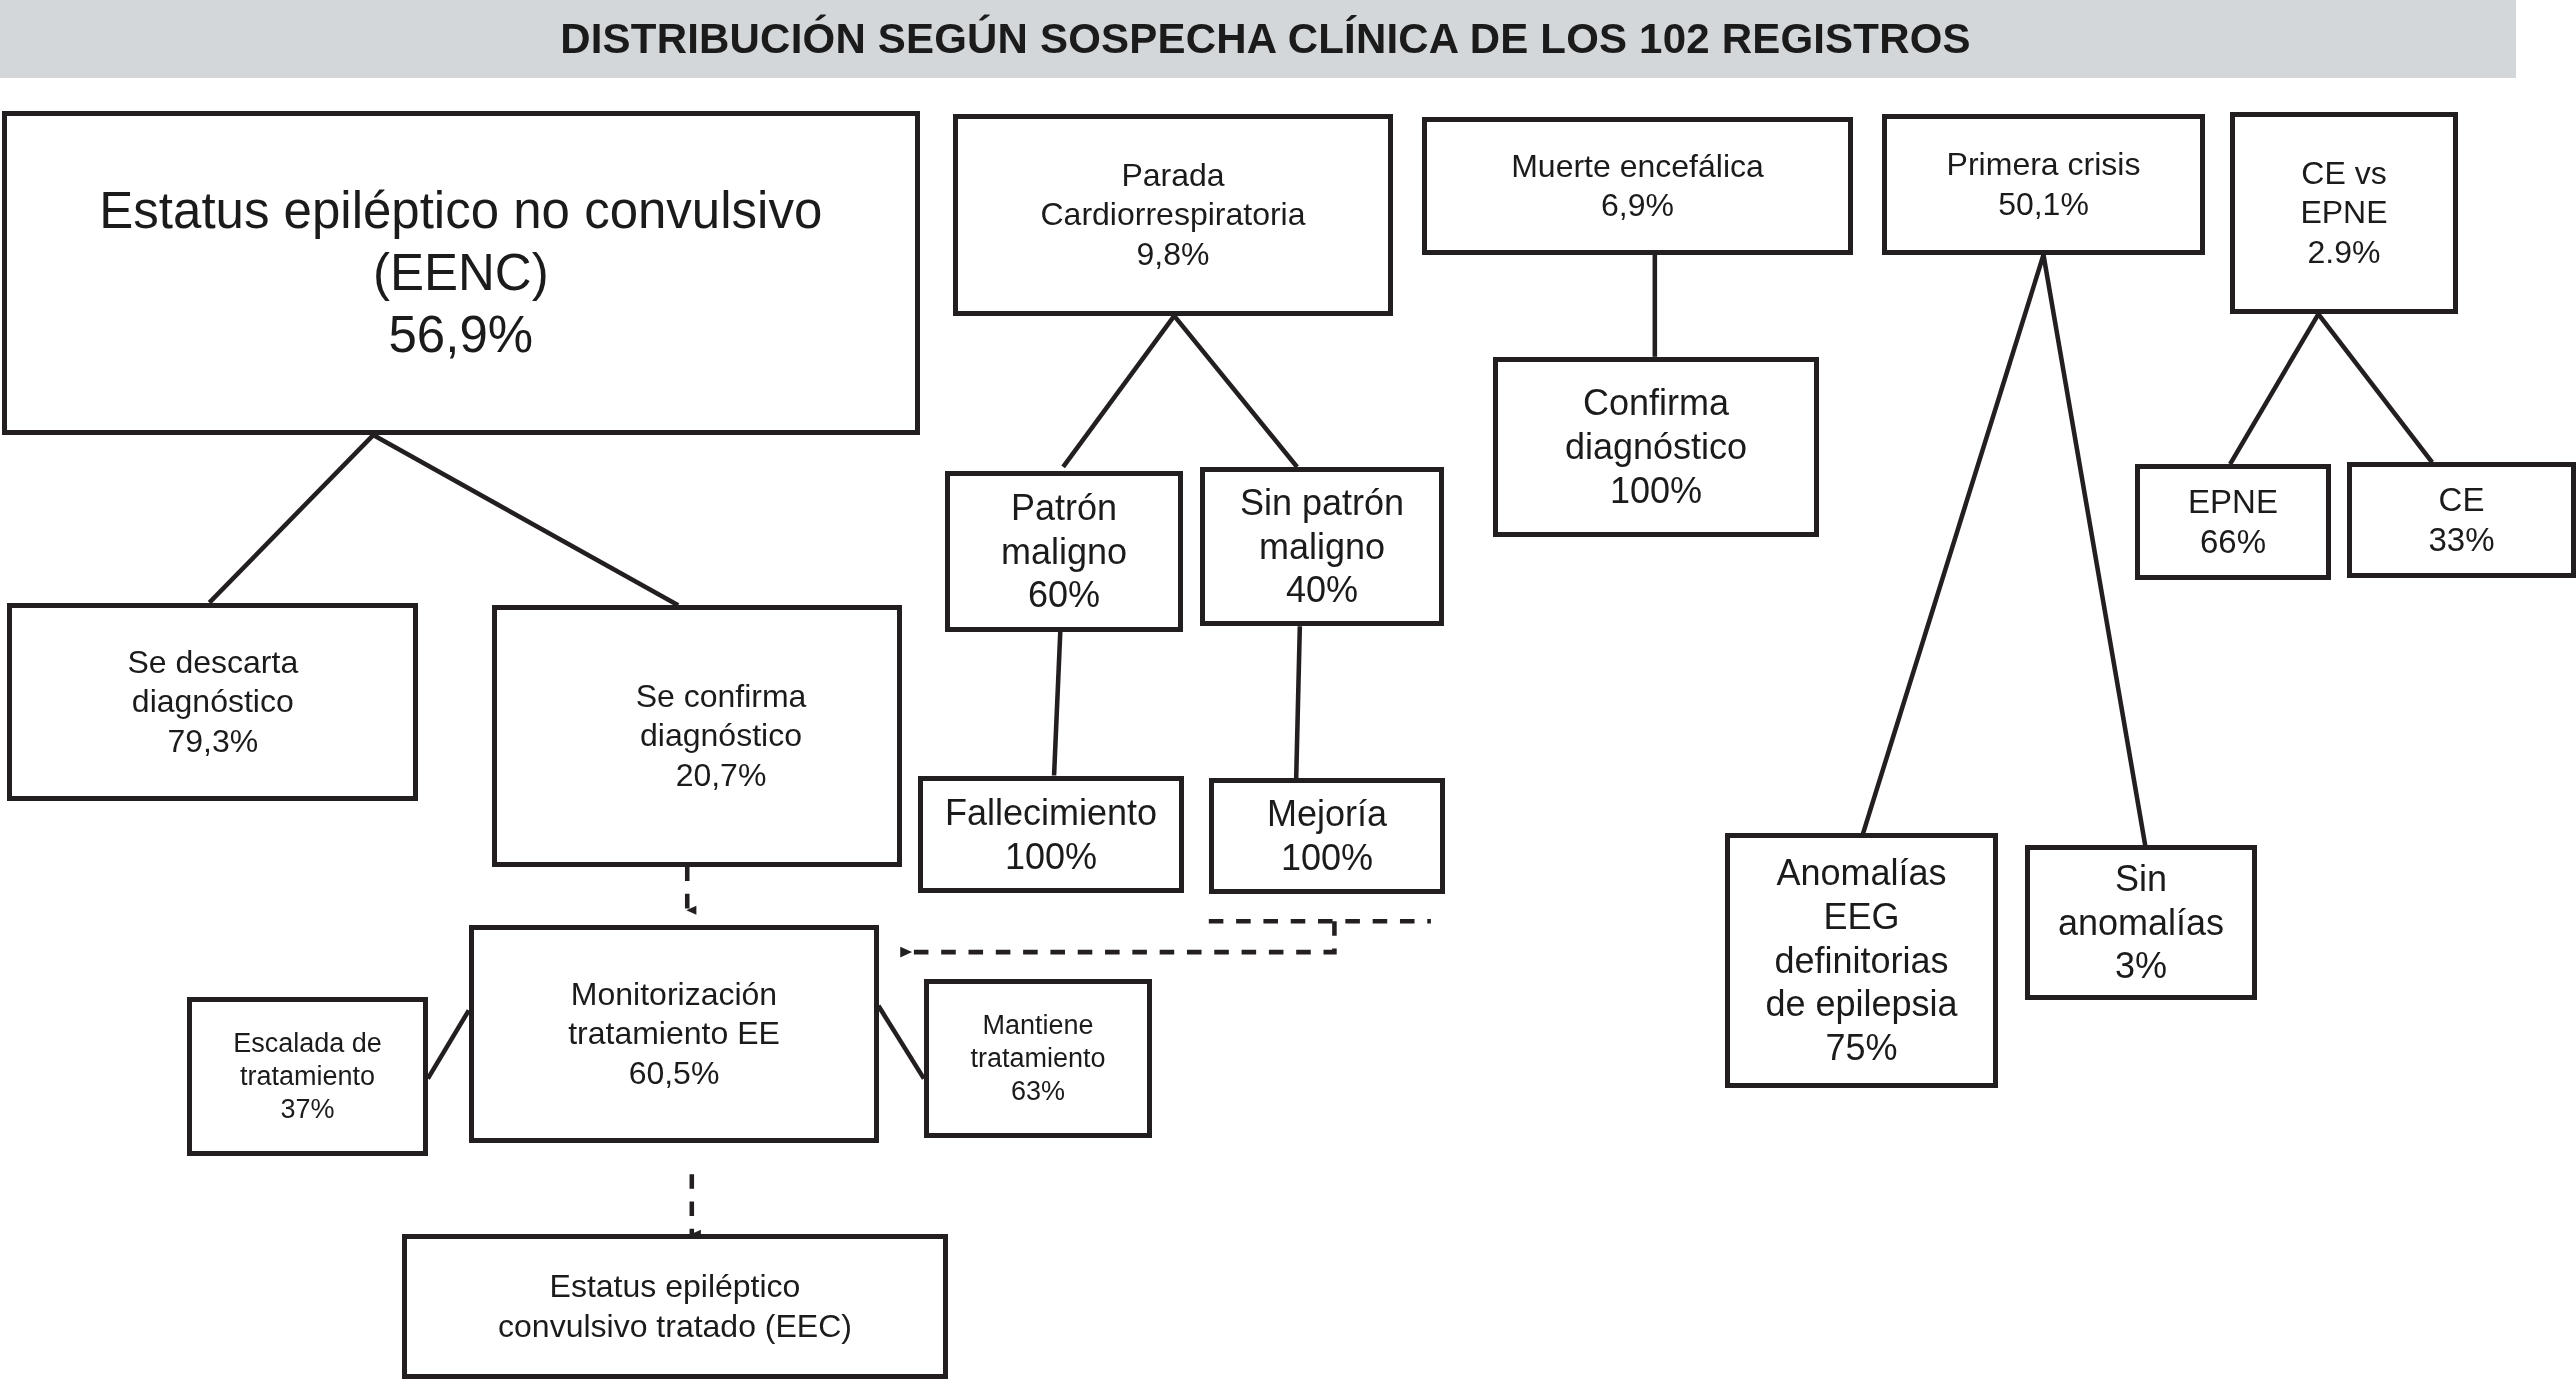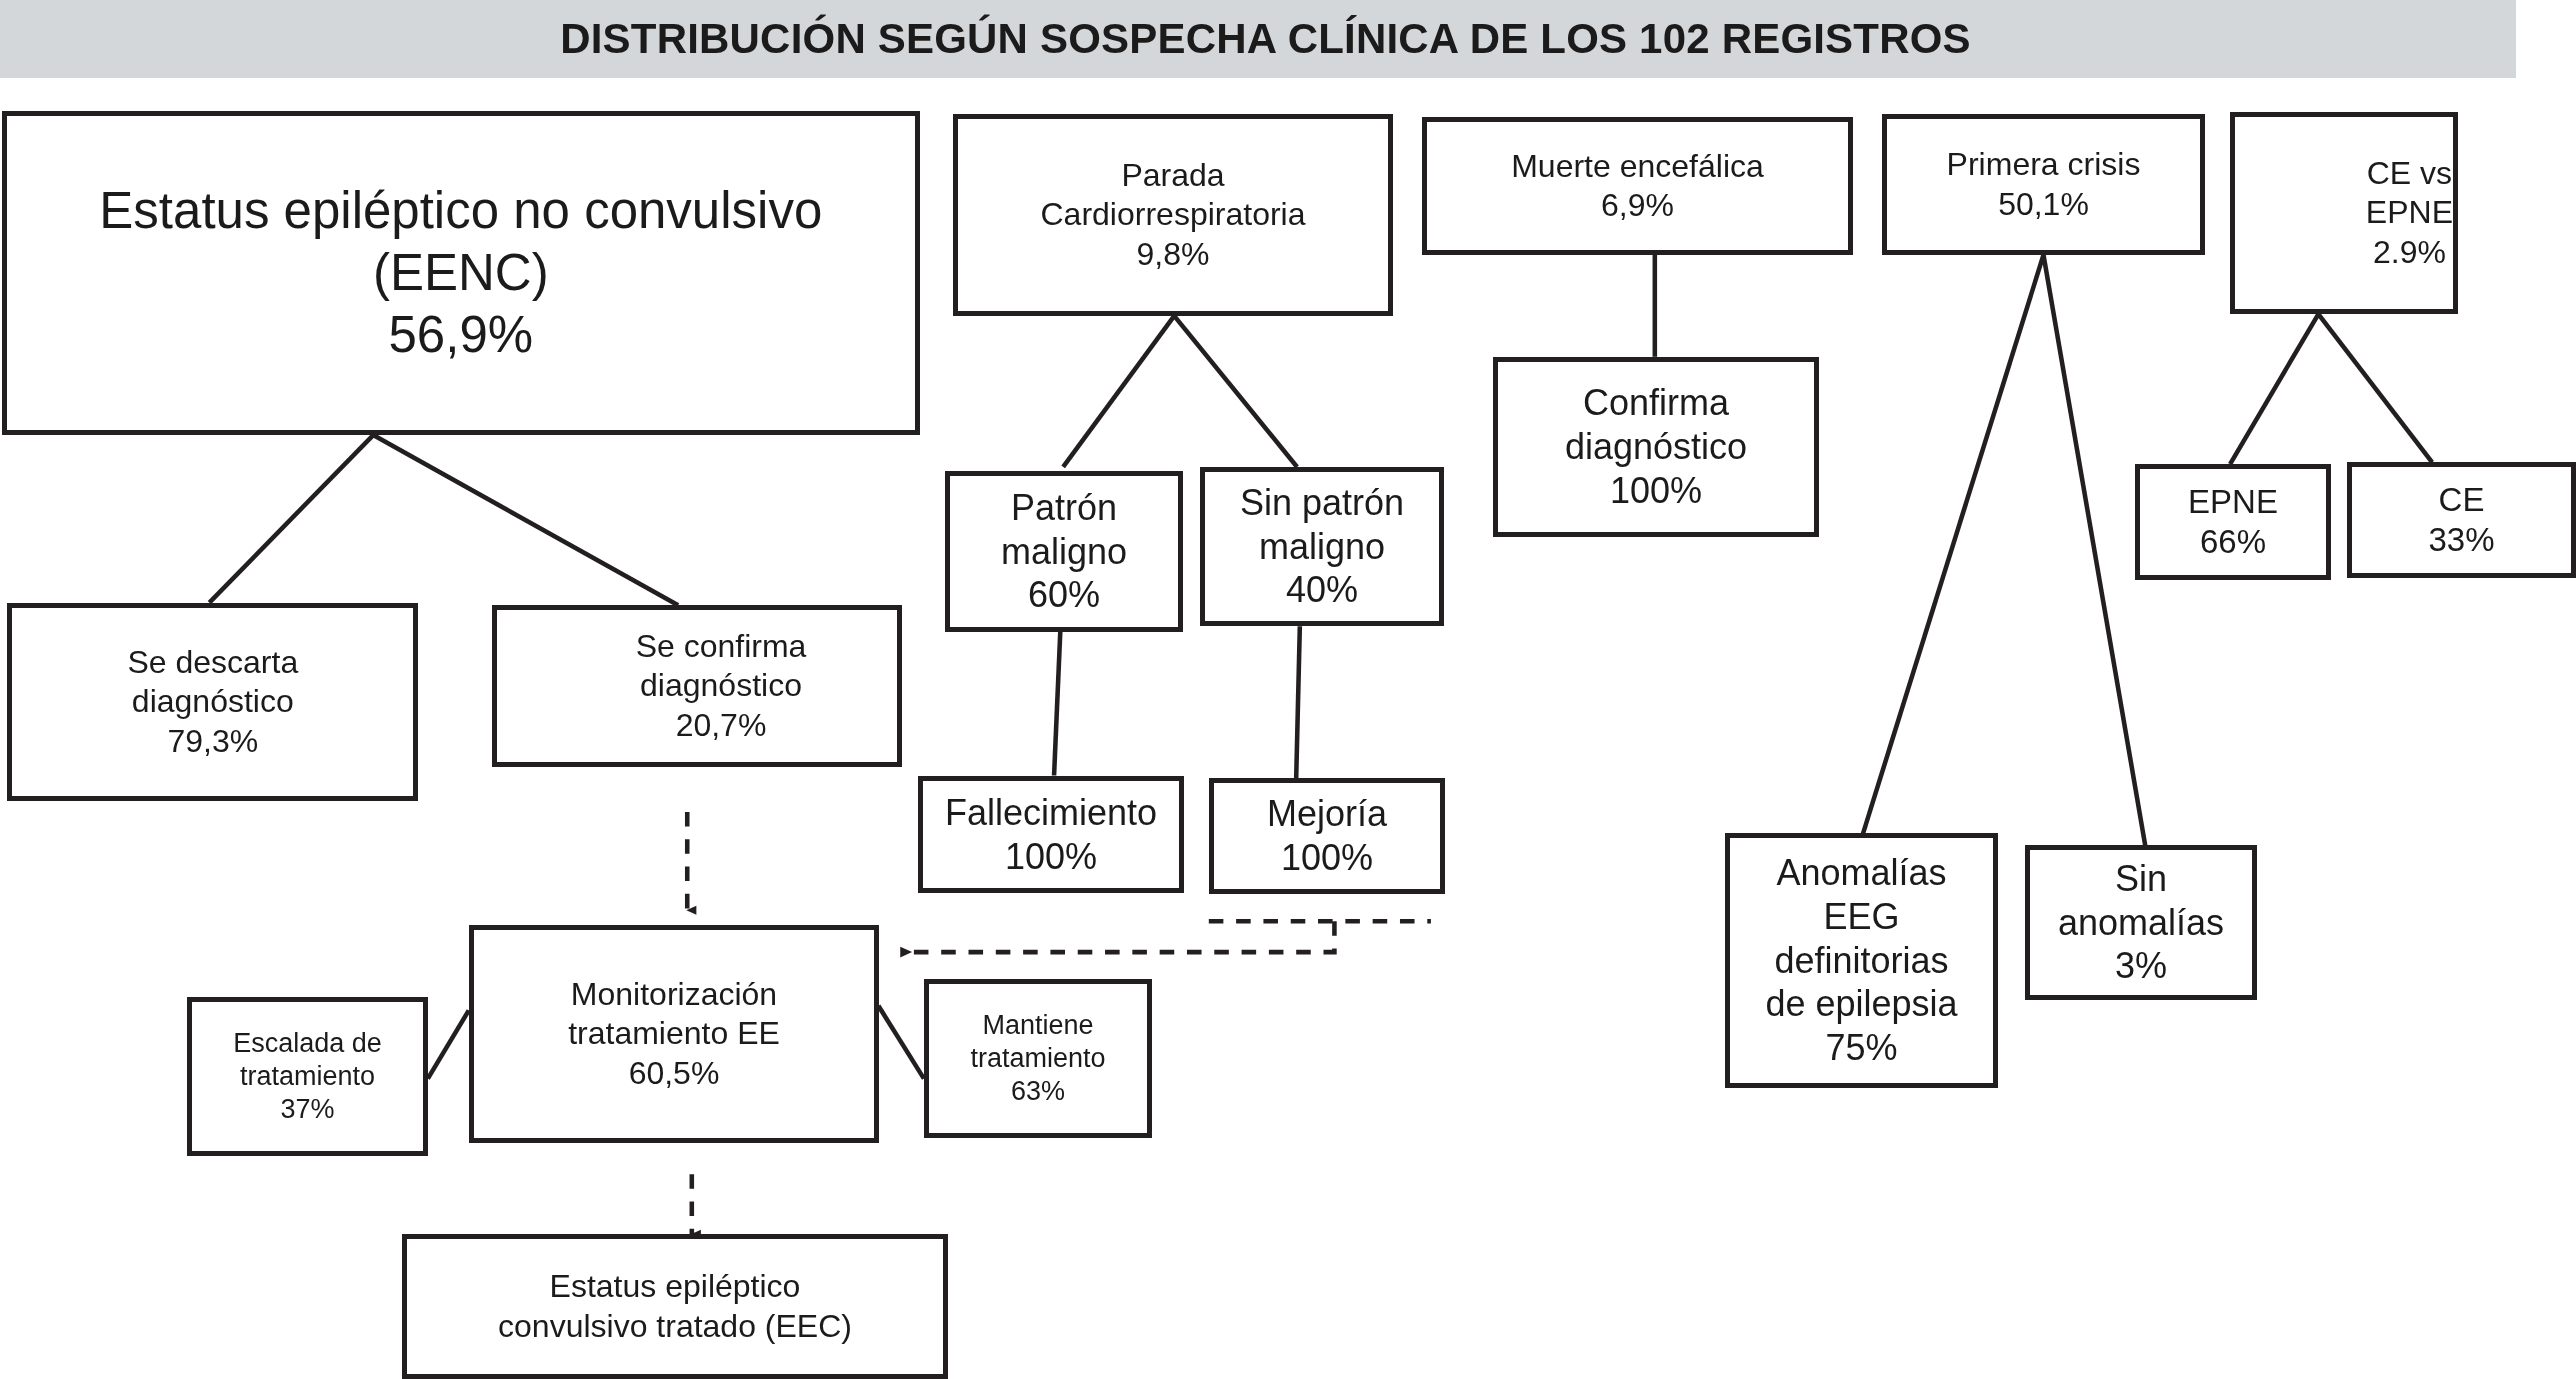--- a/index.html
+++ b/index.html
@@ -132,33 +132,33 @@
   <div class="node n-lg" style="left:1422px; top:117px; width:431px; height:138px;">
     <span>Muerte encefálica
 6,9%</span>
   </div>
 
   <div class="node n-lg" style="left:1882px; top:114px; width:323px; height:141px;">
     <span>Primera crisis
 50,1%</span>
   </div>
 
-  <div class="node n-lg" style="left:2230px; top:112px; width:228px; height:202px;justify-content:flex-end;">
+  <div class="node n-lg" style="left:2230px; top:112px; width:228px; height:202px;">
     <span>CE vs
 EPNE
 2.9%</span>
   </div>
 
   <div class="node n-lg" style="left:7.3px; top:603px; width:411px; height:198px;">
     <span>Se descarta
 diagnóstico
 79,3%</span>
   </div>
 
-  <div class="node n-lg" style="left:492px; top:605px; width:410px; height:162px;padding-left:48px;">
+  <div class="node n-lg" style="left:492px; top:605px; width:410px; height:262px;padding-left:48px;">
     <span>Se confirma
 diagnóstico
 20,7%</span>
   </div>
 
   <div class="node n-md" style="left:945px; top:471px; width:238px; height:161px;">
     <span>Patrón
 maligno
 60%</span>
   </div>

